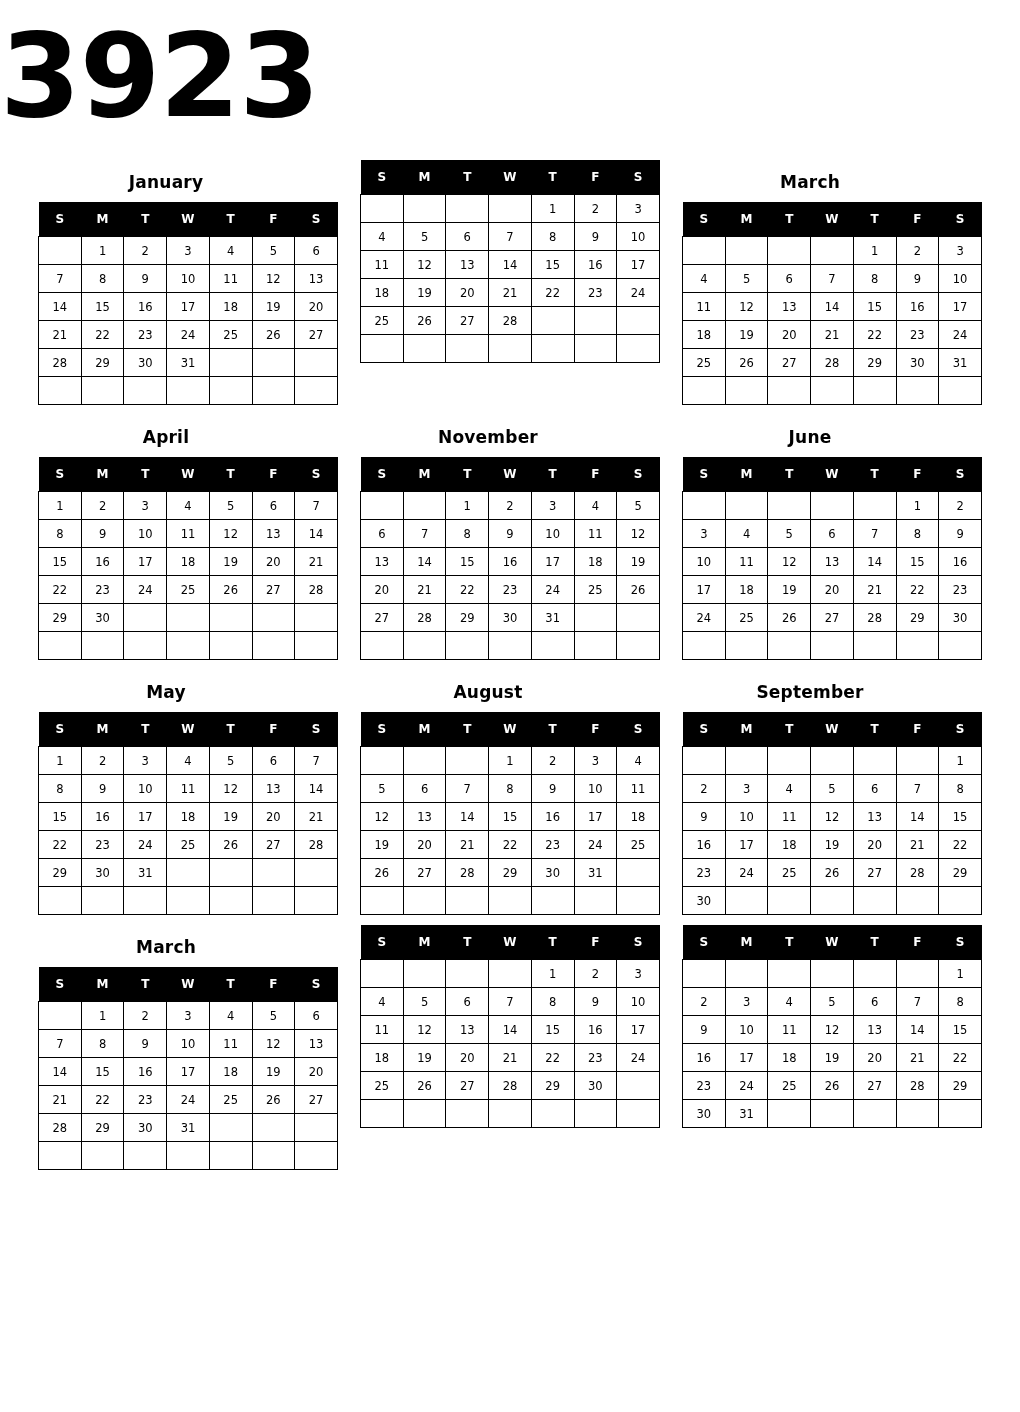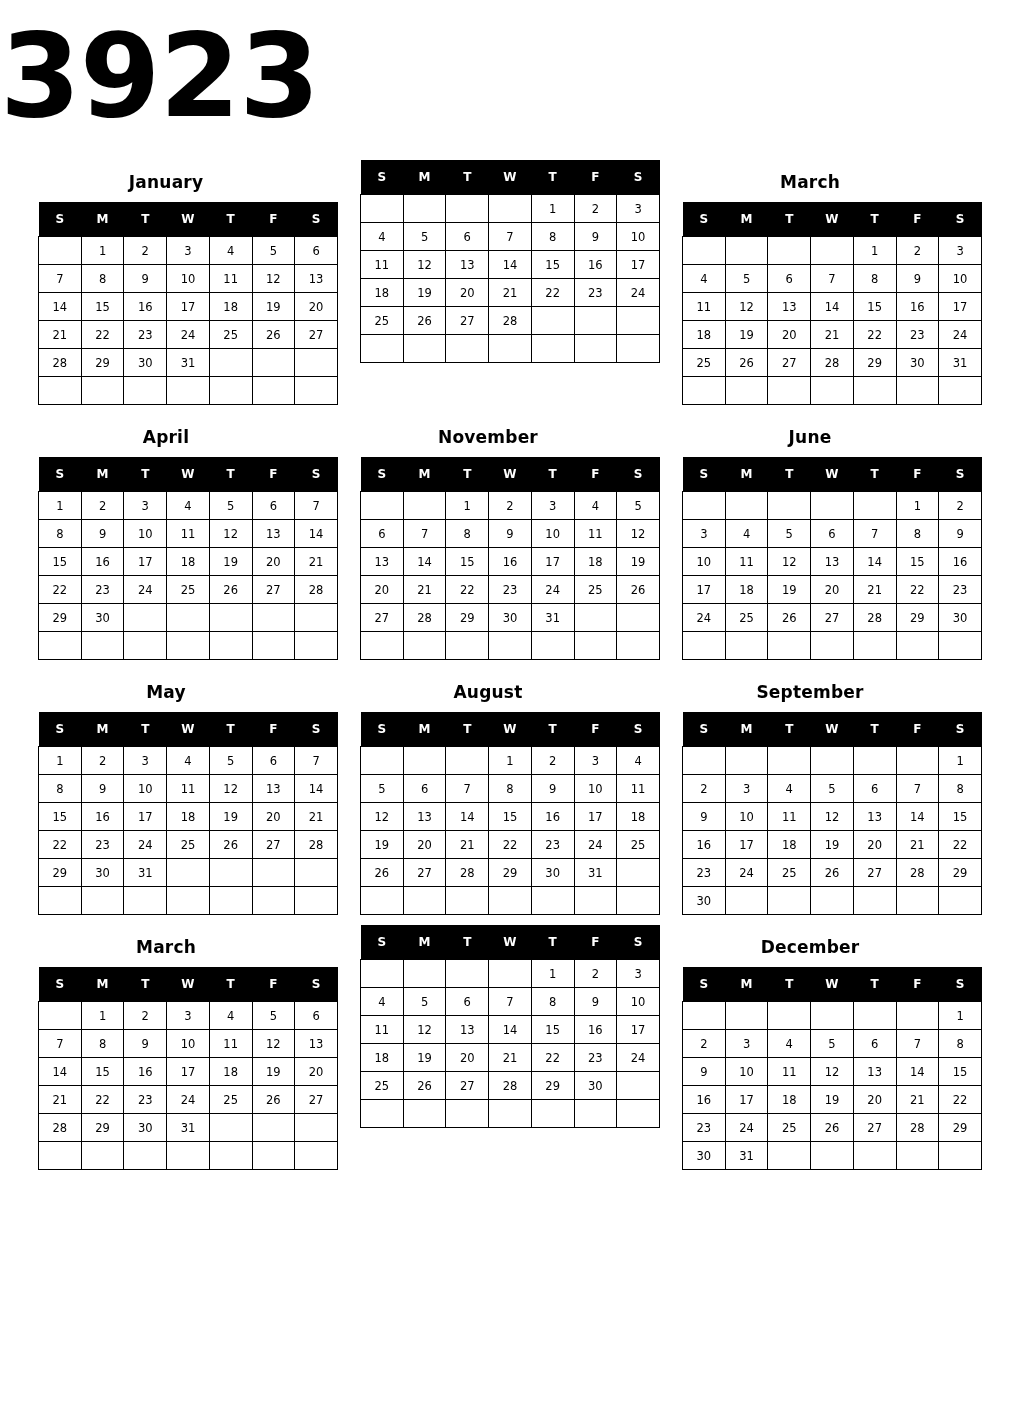--- a/index.html
+++ b/index.html
@@ -864,21 +864,20 @@
             <td class="empty"></td>
             <td class="empty"></td>
             <td class="empty"></td>
             <td class="empty"></td>
             <td class="empty"></td>
           </tr>
         </tbody>
       </table>
     </div>
     <div class="month-block">
-      <div class="month-name">December</div>
       <table class="month-table">
         <thead>
           <tr>
             <th>S</th>
             <th>M</th>
             <th>T</th>
             <th>W</th>
             <th>T</th>
             <th>F</th>
             <th>S</th>

